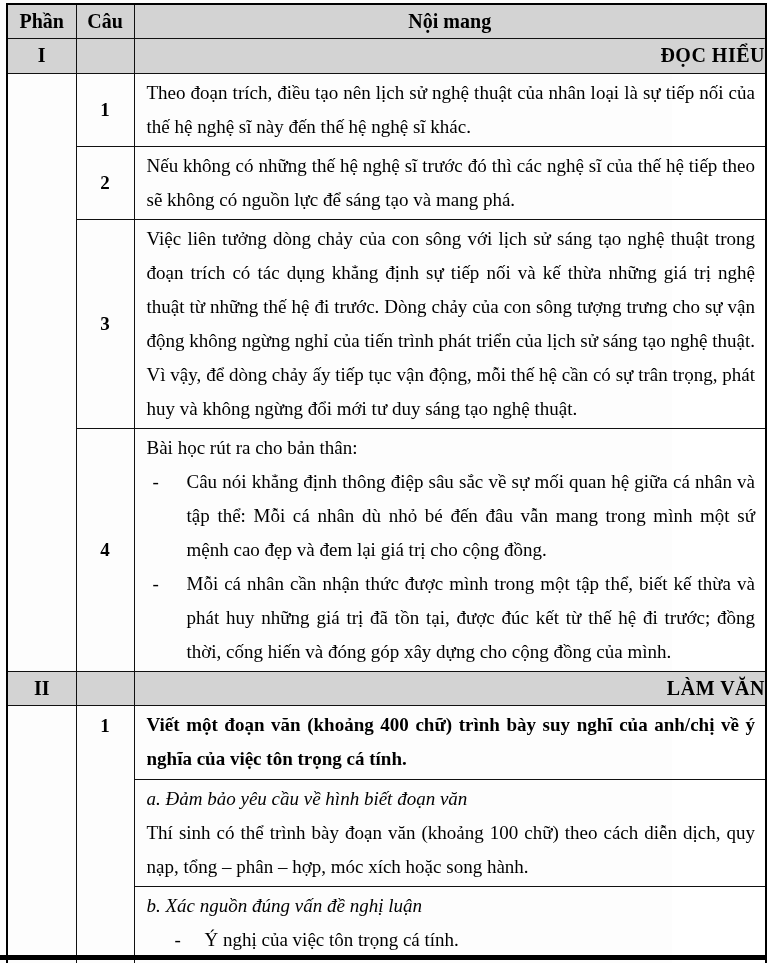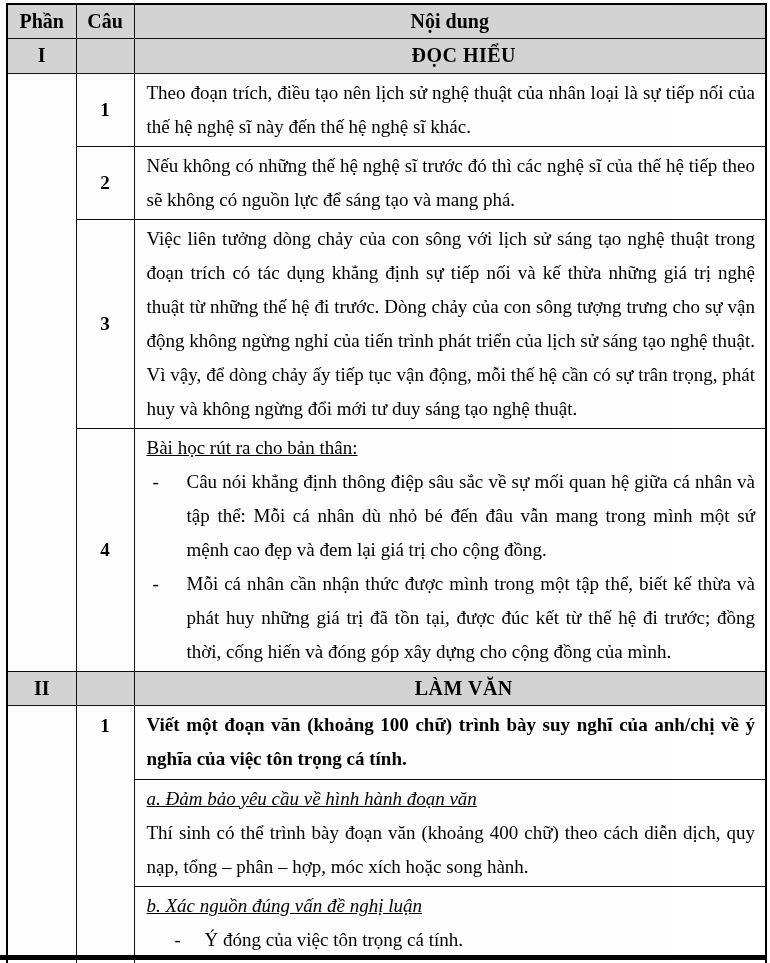--- a/index.html
+++ b/index.html
@@ -37,42 +37,42 @@
     vertical-align: middle;
     overflow: hidden;
   }
   tr.hdr td {
     background: #d3d3d3;
     font-weight: bold;
     font-size: 20px;
     text-align: center;
   }
   tr.hdr td.sec-title {
-    text-align: center;
+    text-align: right;
     padding-left: 28px;
     letter-spacing: 0.5px;
   }
   td.num {
     font-weight: bold;
     font-size: 19px;
     text-align: center;
     vertical-align: middle;
   }
   td.num.top {
     vertical-align: top;
     padding-top: 9px;
   }
   td.content {
     vertical-align: top;
     padding: 2px 10px 2px 12px;
     font-size: 19px;
     line-height: 34px;
   }
   td.content p { margin: 0; text-align: justify; }
-  p.noj { text-align: right; text-decoration: underline; }
+  p.noj { text-align: right; }
   .lh33 { line-height: 33.3px; }
   .bullet {
     position: relative;
     padding-left: 40px;
     text-align: justify;
   }
   .bullet .dash {
     position: absolute;
     left: 6px;
     top: 0;
@@ -106,21 +106,21 @@
     <colgroup>
         <col class="c-phan">
         <col class="c-cau">
         <col class="c-noi">
       </colgroup>
 
     <tbody>
         <tr class="hdr" style="height:34px">
       <td>Phần</td>
       <td>Câu</td>
-      <td>Nội dung</td>
+      <td>Nội mang</td>
     </tr>
 
     <tr class="hdr" style="height:35px">
       <td>I</td>
       <td></td>
       <td class="sec-title">ĐỌC HIỂU</td>
     </tr>
 
     <tr style="height:71px">
       <td rowspan="4"></td>
@@ -162,37 +162,37 @@
     <tr class="hdr" style="height:34px">
       <td>II</td>
       <td></td>
       <td class="sec-title">LÀM VĂN</td>
     </tr>
 
     <tr style="height:74px">
       <td rowspan="4"></td>
       <td rowspan="4" class="num top">1</td>
       <td class="content q-cell">
-        <p>Viết một đoạn văn (khoảng 100 chữ) trình bày suy nghĩ của anh/chị về ý nghĩa của việc tôn trọng cá tính.</p>
+        <p>Viết một đoạn văn (khoảng 400 chữ) trình bày suy nghĩ của anh/chị về ý nghĩa của việc tôn trọng cá tính.</p>
       </td>
     </tr>
 
     <tr style="height:92px">
       <td class="content a-body">
-        <p class="it noj">a. Đảm bảo yêu cầu về hình hành đoạn văn</p>
-        <p>Thí sinh có thể trình bày đoạn văn (khoảng 400 chữ) theo cách diễn dịch, quy nạp, tổng – phân – hợp, móc xích hoặc song hành.</p>
+        <p class="it noj">a. Đảm bảo yêu cầu về hình biết đoạn văn</p>
+        <p>Thí sinh có thể trình bày đoạn văn (khoảng 100 chữ) theo cách diễn dịch, quy nạp, tổng – phân – hợp, móc xích hoặc song hành.</p>
       </td>
     </tr>
 
     <tr style="height:70px">
       <td class="content b-cell">
         <p class="it noj">b. Xác nguồn đúng vấn đề nghị luận</p>
         <div class="bullet deep">
           <span class="dash">-</span>
-          <span>Ý đóng của việc tôn trọng cá tính.</span>
+          <span>Ý nghị của việc tôn trọng cá tính.</span>
         </div>
       </td>
     </tr>
 
     <tr style="height:33px">
       <td class="content c-cell">
         <p class="it noj">c. Triển khai vấn đề nghị luận</p>
       </td>
     </tr>
 

